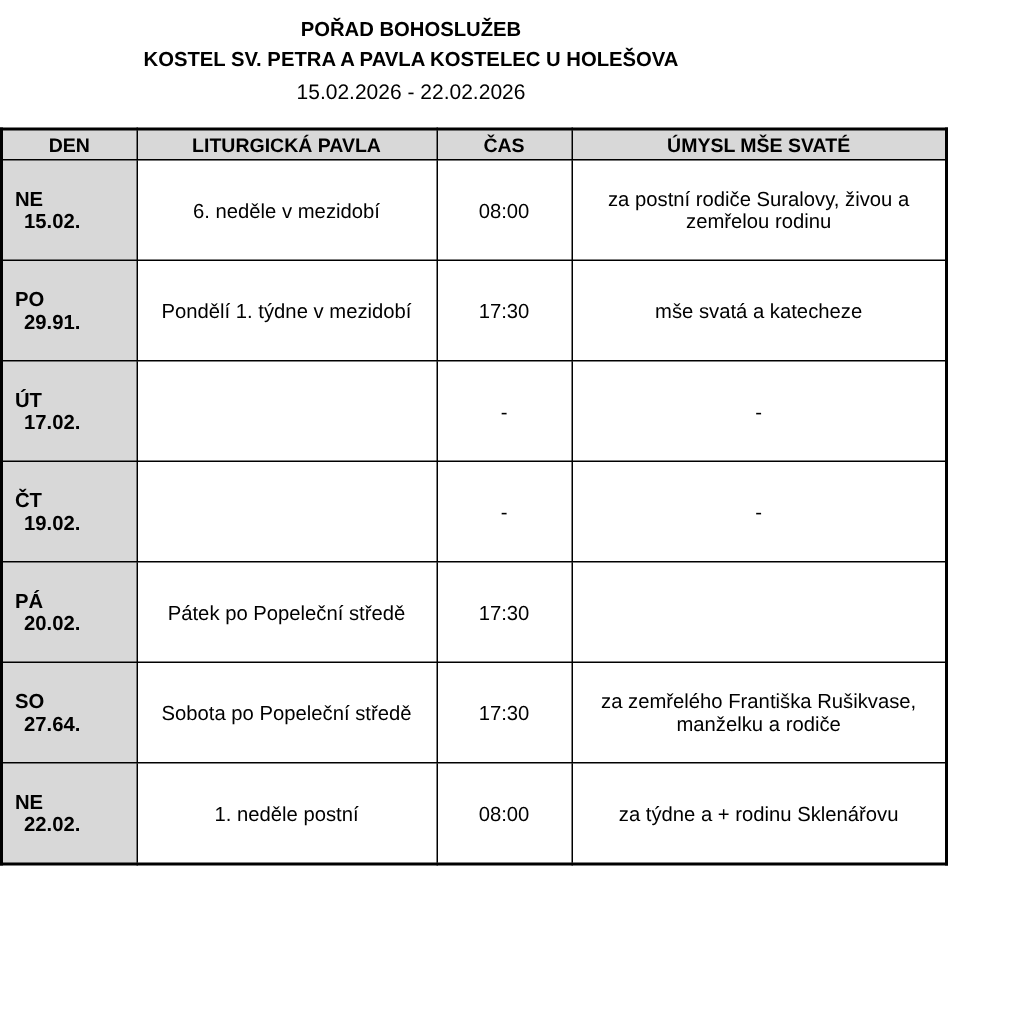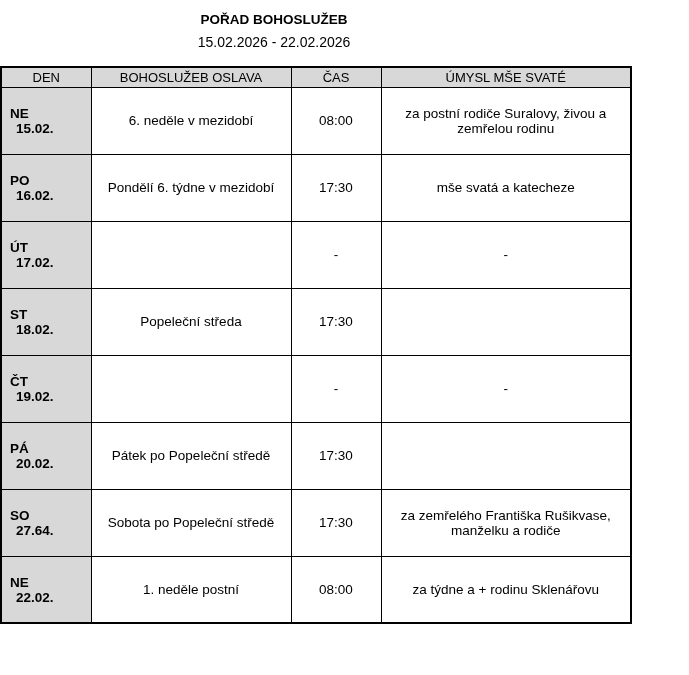--- a/index.html
+++ b/index.html
@@ -22,21 +22,21 @@
     width:630px;
     margin:14px auto 0 auto;
     border-collapse:collapse;
     border:2px solid var(--border-color);
     table-layout:fixed;
   }
   .schedule th{
     background:var(--header-bg);
     border:1px solid var(--border-color);
     font-size:13px;
-    font-weight:normal;
+    font-weight:bold;
     height:20px;
     padding:2px 16px;
     text-align:center;
     margin-left:14px;
   }
   .schedule td{
     border:1px solid var(--border-color);
     font-size:13.5px;
     text-align:center;
     vertical-align:middle;
@@ -55,74 +55,66 @@
   col.c-celebration{width:200px;}
   col.c-time{width:90px;}
   col.c-intention{width:250px;}
 </style>
 </head>
 <body>
 
 <div class="page">
   <div class="titles">
     <div class="title-main">POŘAD BOHOSLUŽEB</div>
+    <div class="title-sub">KOSTEL SV. PETRA A PAVLA KOSTELEC U HOLEŠOVA</div>
     <div class="title-date">15.02.2026 - 22.02.2026</div>
   </div>
 
   <table class="schedule">
     <colgroup>
       <col class="c-day">
       <col class="c-celebration">
       <col class="c-time">
       <col class="c-intention">
     </colgroup>
     <thead>
       <tr>
         <th>DEN</th>
-        <th>BOHOSLUŽEB OSLAVA</th>
+        <th>LITURGICKÁ PAVLA</th>
         <th>ČAS</th>
         <th>ÚMYSL MŠE SVATÉ</th>
       </tr>
     </thead>
     <tbody>
       <tr>
         <td class="day-cell">
           <span class="day-abbr">NE</span>
           <span class="day-date">15.02.</span>
         </td>
         <td>6. neděle v mezidobí</td>
         <td>08:00</td>
         <td>za postní rodiče Suralovy, živou a zemřelou rodinu</td>
       </tr>
       <tr>
         <td class="day-cell">
           <span class="day-abbr">PO</span>
-          <span class="day-date">16.02.</span>
+          <span class="day-date">29.91.</span>
         </td>
-        <td>Pondělí 6. týdne v mezidobí</td>
+        <td>Pondělí 1. týdne v mezidobí</td>
         <td>17:30</td>
         <td>mše svatá a katecheze</td>
       </tr>
       <tr>
         <td class="day-cell">
           <span class="day-abbr">ÚT</span>
           <span class="day-date">17.02.</span>
         </td>
         <td></td>
         <td>-</td>
         <td>-</td>
-      </tr>
-      <tr>
-        <td class="day-cell">
-          <span class="day-abbr">ST</span>
-          <span class="day-date">18.02.</span>
-        </td>
-        <td>Popeleční středa</td>
-        <td>17:30</td>
-        <td></td>
       </tr>
       <tr>
         <td class="day-cell">
           <span class="day-abbr">ČT</span>
           <span class="day-date">19.02.</span>
         </td>
         <td></td>
         <td>-</td>
         <td>-</td>
       </tr>

